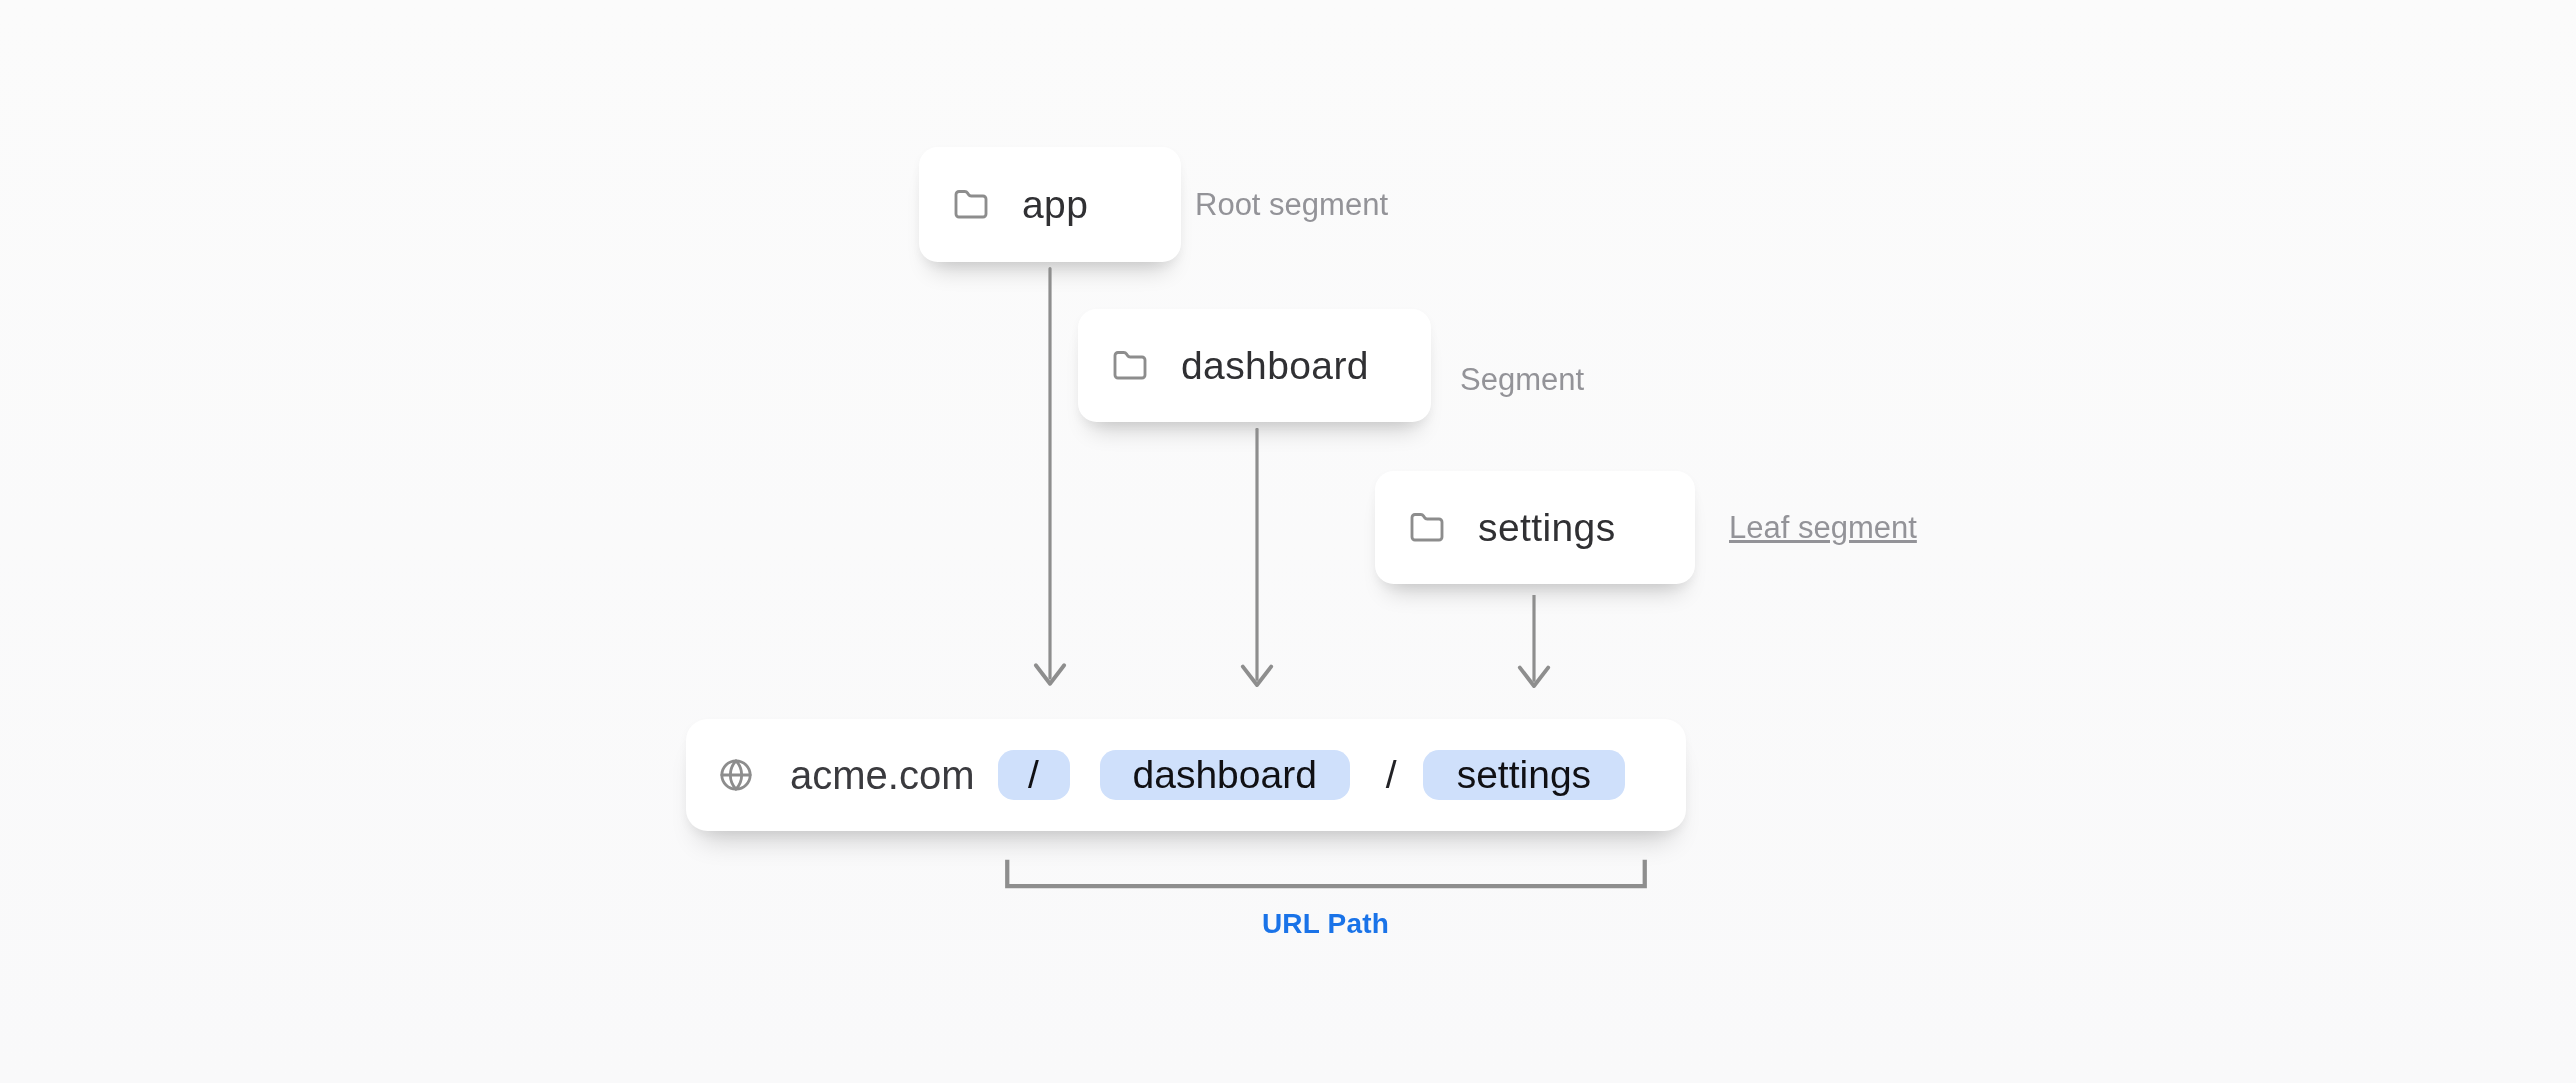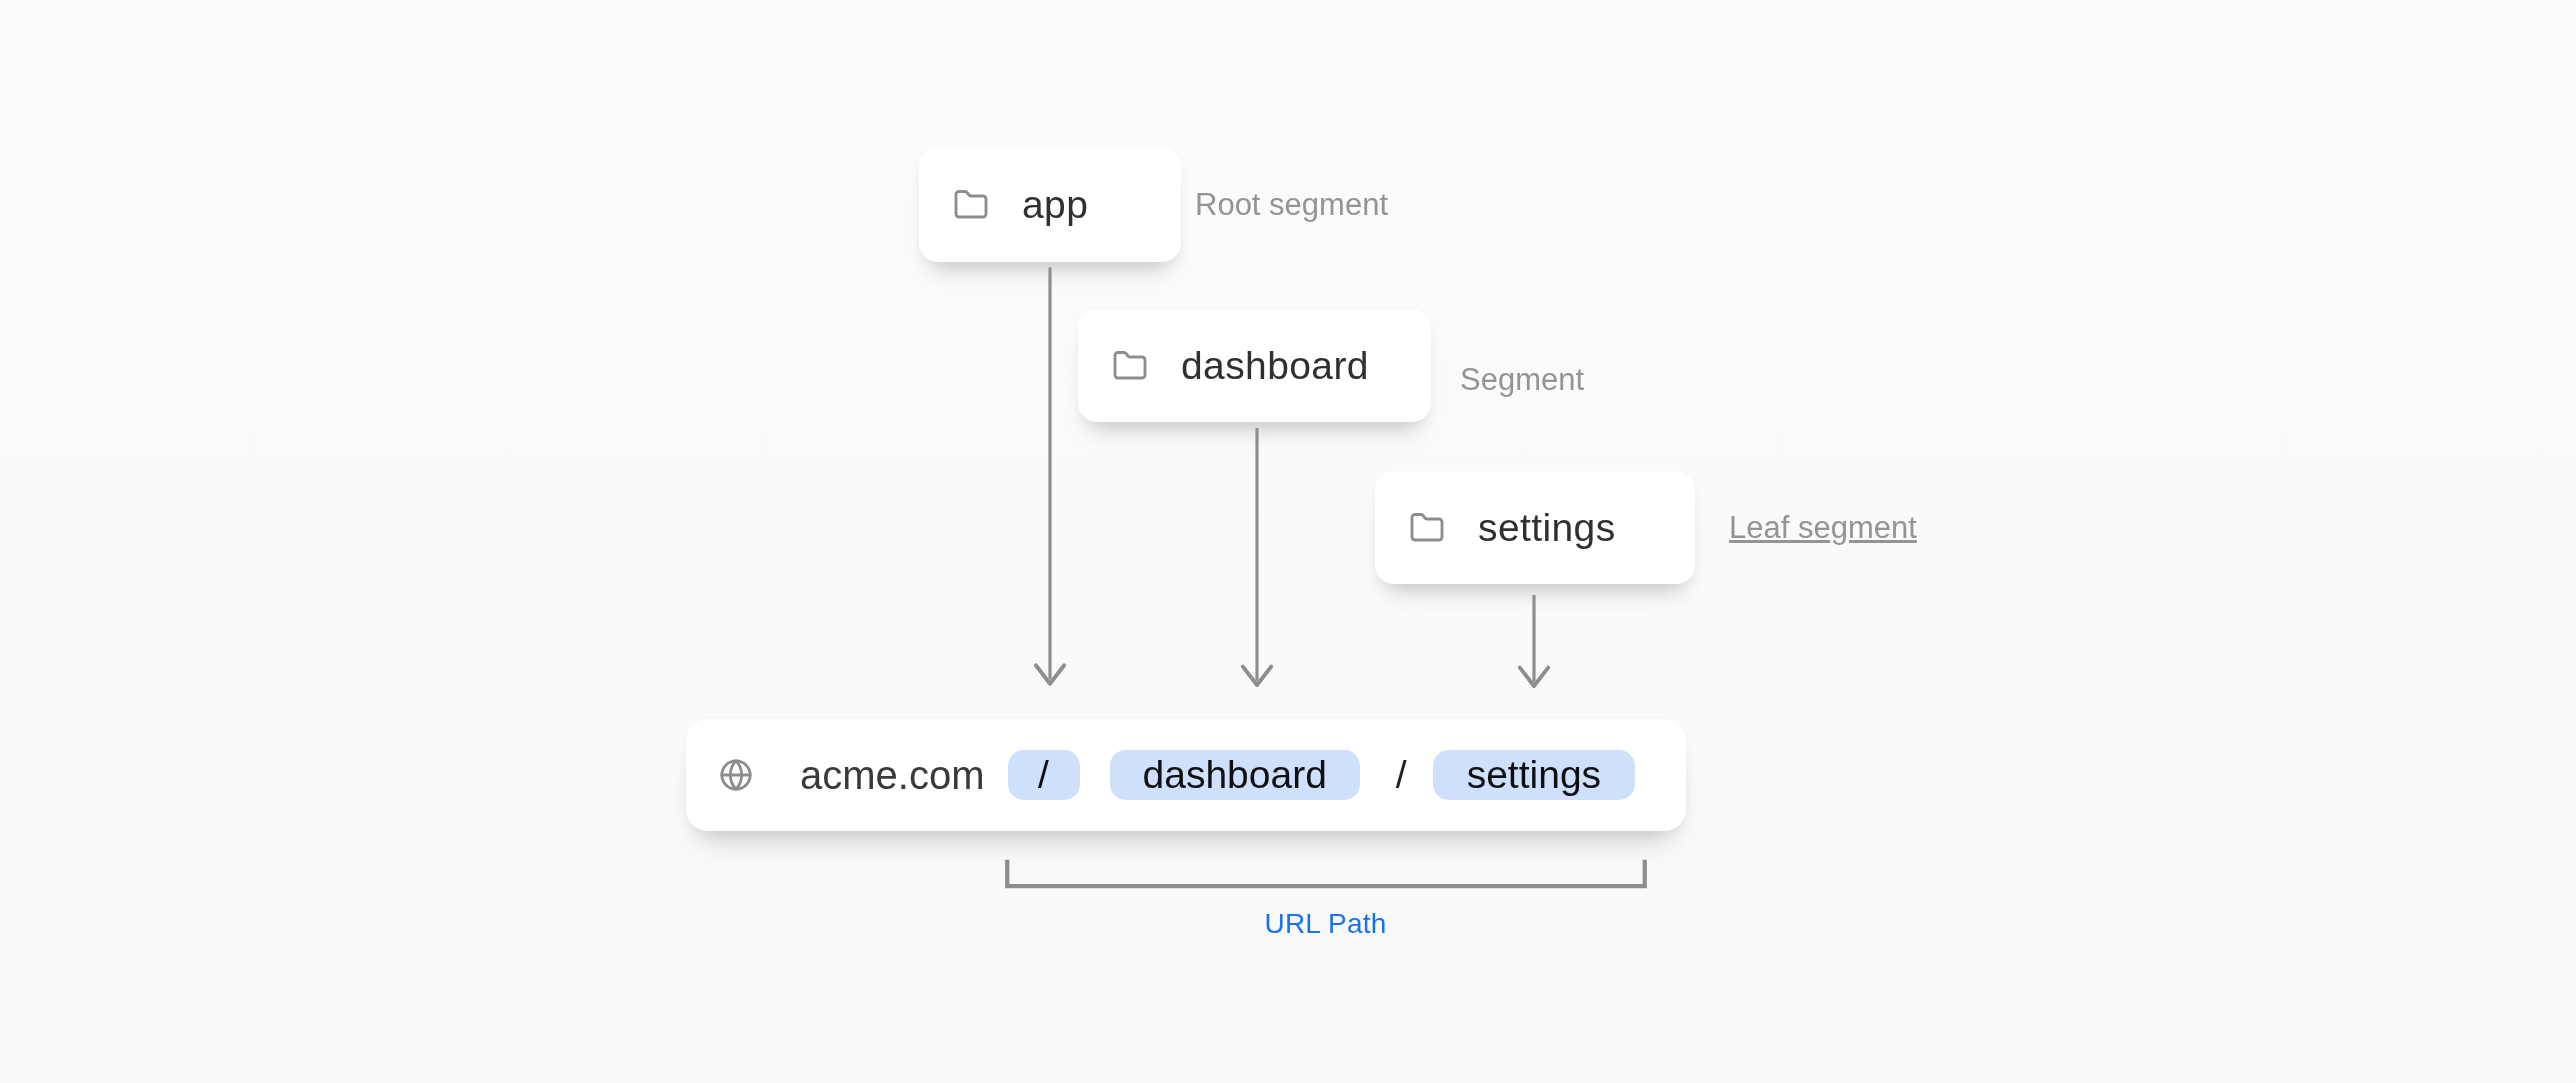--- a/index.html
+++ b/index.html
@@ -69,21 +69,21 @@
     background: #ffffff;
     border-radius: 21.5px;
     box-shadow: 0 21.5px 29px -14.3px rgba(0,0,0,0.20), 0 4.3px 10px rgba(0,0,0,0.04);
     display: flex;
     align-items: center;
     box-sizing: border-box;
     padding-left: 33px;
   }
   .url-bar .globe-icon { width: 34px; height: 34px; flex: 0 0 auto; }
   .url-domain {
-    margin-left: 47px;
+    margin-left: 37px;
     font-size: 40px;
     font-weight: 400;
     color: #3a3a3e;
     white-space: nowrap;
   }
   .chip {
     height: 50px;
     border-radius: 15.8px;
     background: #cfe0fb;
     display: flex;
@@ -105,21 +105,21 @@
   #chip-settings { margin-left: 26px; padding: 0 34px; }
 
   
   .bracket { position: absolute; left: 1001px; top: 857px; }
   .url-path-label {
     position: absolute;
     left: 1218px; top: 908px;
     width: 215px;
     text-align: center;
     font-size: 28px;
-    font-weight: 400;
+    font-weight: 700;
     color: #1a73e8;
     letter-spacing: 0.2px;
     white-space: nowrap;
   }
 </style>
 </head>
 <body>
 
 <div class="canvas">
 

